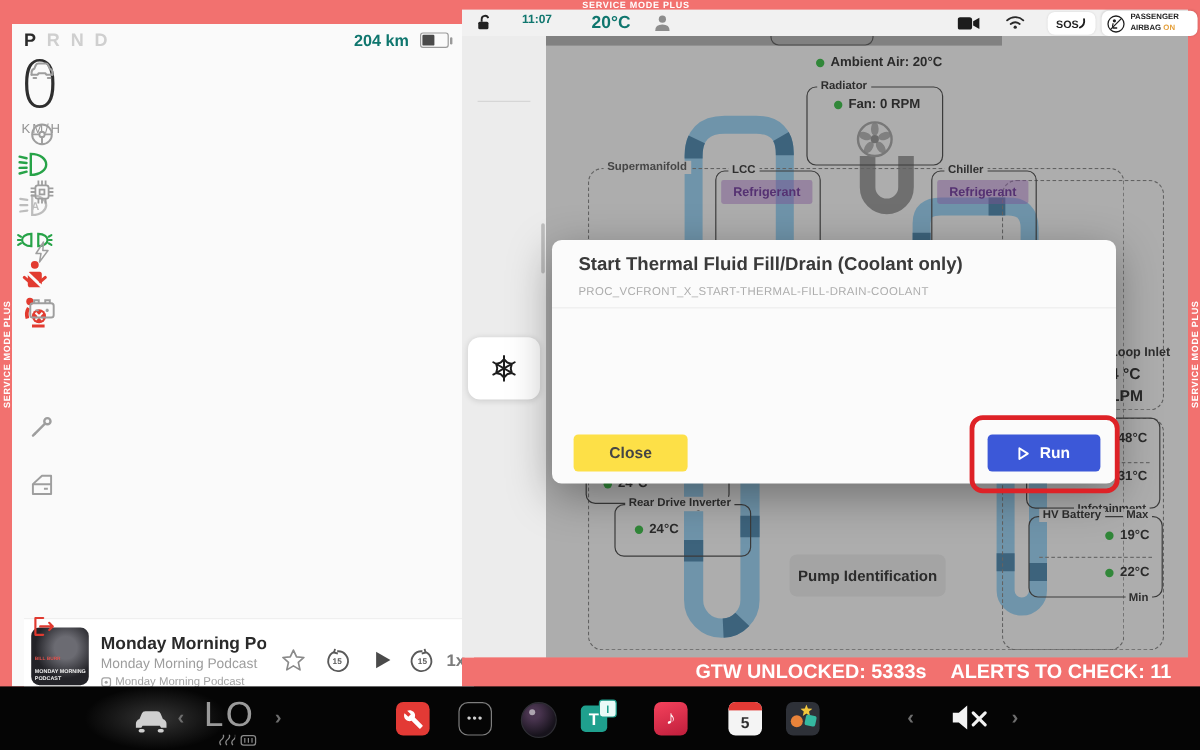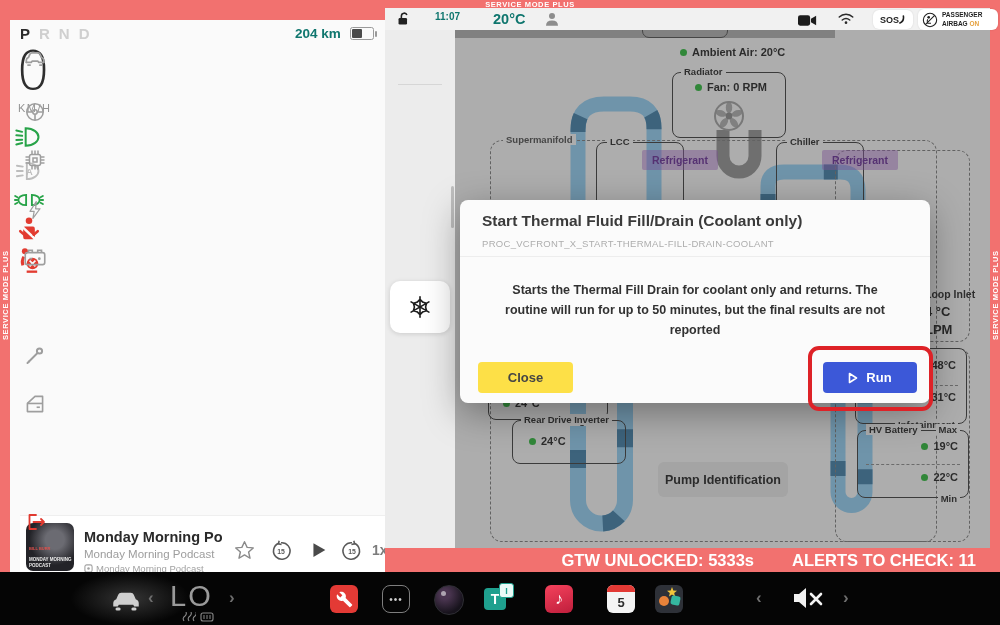--- a/index.html
+++ b/index.html
@@ -28,39 +28,39 @@
   #snow-card{left:390px;top:281px;width:60px;height:52px;background:#fff;border-radius:10px;box-shadow:0 1px 5px rgba(0,0,0,.14);}
   
   #main{left:455px;top:30px;width:535px;height:518px;background:#dedede;overflow:hidden;}
   #dim{left:455px;top:30px;width:535px;height:518px;background:rgba(0,0,0,.22);z-index:5;}
   .box{position:absolute;border:1.5px solid #4c4c4c;border-radius:8px;}
   .boxlabel{position:absolute;font-size:9.5px;font-weight:bold;color:#3c3c3c;background:#dedede;padding:0 3px;white-space:nowrap;line-height:1.2;}
   .temp{position:absolute;font-size:11px;font-weight:600;color:#383838;white-space:nowrap;display:flex;align-items:center;}
   .dot{display:inline-block;width:7px;height:7px;border-radius:50%;background:#3fae4a;margin-right:5px;flex:0 0 auto;}
   .dashbox{position:absolute;border:1.5px dashed #7e7e7e;border-radius:12px;}
   .chip{position:absolute;background:rgba(158,104,186,.45);color:#6d3f92;font-size:10.5px;font-weight:bold;
-        display:flex;align-items:center;justify-content:center;border-radius:2px;margin-left:41px;}
+        display:flex;align-items:center;justify-content:center;border-radius:2px;}
   .gbtn{position:absolute;background:#d2d2d2;border-radius:6px;display:flex;align-items:center;justify-content:center;
         font-size:12.5px;font-weight:600;color:#383838;}
   .dashdiv{position:absolute;border-top:1.5px dashed #8a8a8a;}
   
   #dialog{left:460px;top:200px;width:470px;height:203px;background:#fbfbfb;border-radius:8px;
           box-shadow:0 10px 36px rgba(0,0,0,.35);z-index:10;}
   #dlg-title{left:22px;top:12px;font-size:15.5px;font-weight:bold;color:#3a3a3a;}
   #dlg-code{left:22px;top:38px;font-size:9.5px;color:#adadad;letter-spacing:.3px;}
   #dlg-div{left:0;top:56px;width:470px;border-top:1px solid #ededed;}
   #dlg-body{left:35px;top:80px;width:400px;font-size:12.5px;font-weight:600;color:#323232;text-align:center;line-height:1.6;}
   #dlg-close{left:18px;top:162px;width:95px;height:31px;background:#fde047;border:none;border-radius:4px;
              font-size:13px;font-weight:600;color:#454545;font-family:inherit;}
   #dlg-run{left:363px;top:162px;width:94px;height:31px;background:#3c58d8;border:none;border-radius:4px;
            font-size:13px;font-weight:600;color:#fff;font-family:inherit;display:flex;align-items:center;justify-content:center;gap:8px;}
   #annot{left:808px;top:346px;width:117px;height:57px;border:4.5px solid #de2227;border-radius:11px;z-index:12;}
   
   #alerts-banner{left:385px;top:548px;width:605px;height:24px;background:#f2716f;display:flex;align-items:center;
-                 justify-content:flex-end;gap:38px;padding-right:14px;box-sizing:border-box;z-index:6;}
+                 justify-content:flex-end;gap:20px;padding-right:14px;box-sizing:border-box;z-index:6;}
   #alerts-banner span{font-size:16.5px;font-weight:bold;color:#fff;white-space:nowrap;}
   
   #player{left:10px;top:495px;width:375px;height:65px;background:#fff;border-top:1px solid #efefef;}
   #art{left:6px;top:7px;width:48px;height:48px;border-radius:7px;background:
        radial-gradient(circle at 60% 35%, #6b6b72 0 22%, #232328 60%);overflow:hidden;}
   #art .l1{position:absolute;left:3px;bottom:20px;font-size:4px;color:#e0524d;font-weight:bold;}
   #art .l2{position:absolute;left:3px;bottom:3px;font-size:4.5px;line-height:1.2;color:#eee;font-weight:bold;}
   #m-title{left:64px;top:13px;width:138px;font-size:14.5px;font-weight:600;color:#2a2a2a;white-space:nowrap;overflow:hidden;}
   #m-show{left:64px;top:32px;font-size:11.5px;color:#9d9d9d;}
   #m-src{left:64px;top:47px;font-size:9.5px;color:#a2a2a2;display:flex;align-items:center;gap:3px;}
@@ -433,21 +433,20 @@
 
     <div class="gbtn" style="left:203px;top:432px;width:130px;height:35px;">Pump Identification</div>
   </div>
 
   <div id="dim" class="abs"></div>
 
   <div id="dialog" class="abs">
     <div id="dlg-title" class="abs">Start Thermal Fluid Fill/Drain (Coolant only)</div>
     <div id="dlg-code" class="abs">PROC_VCFRONT_X_START-THERMAL-FILL-DRAIN-COOLANT</div>
     <div id="dlg-div" class="abs"></div>
-    <div id="dlg-body" class="abs">Starts the Thermal Fill Drain for coolant only and returns. The routine will run for up to 50 minutes, but the final results are not reported</div>
     <button id="dlg-close" class="abs">Close</button>
     <button id="dlg-run" class="abs">
       <svg width="10" height="12" viewBox="0 0 10 12">
           <polygon points="1.5,1.5 8.5,6 1.5,10.5" fill="none" stroke="#fff" stroke-width="1.6" stroke-linejoin="round"></polygon>
         </svg>
       <span>Run</span>
     </button>
   </div>
   <div id="annot" class="abs"></div>
 

